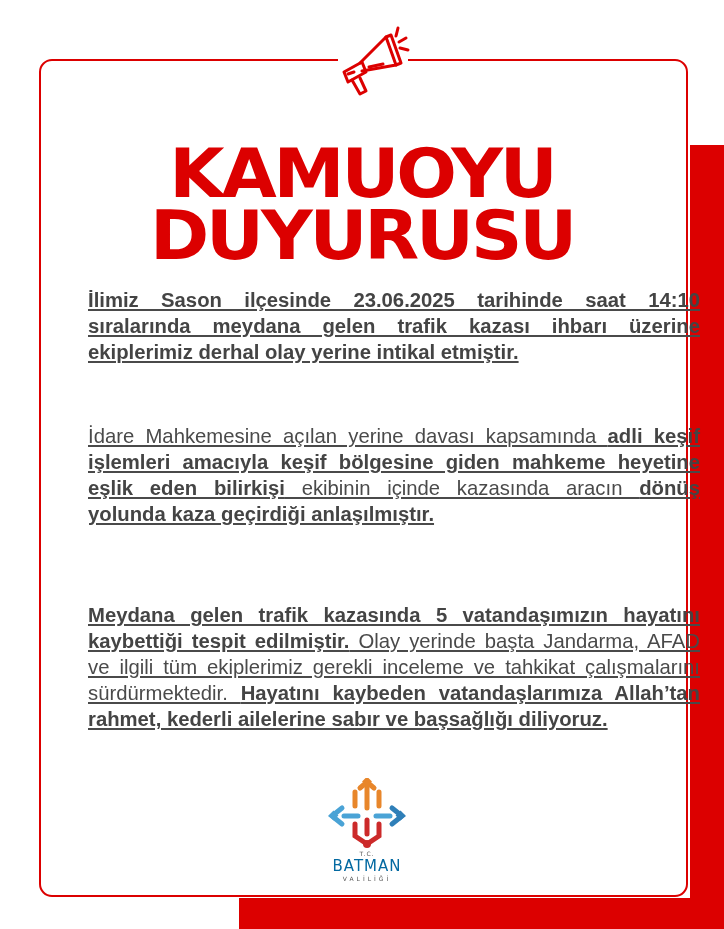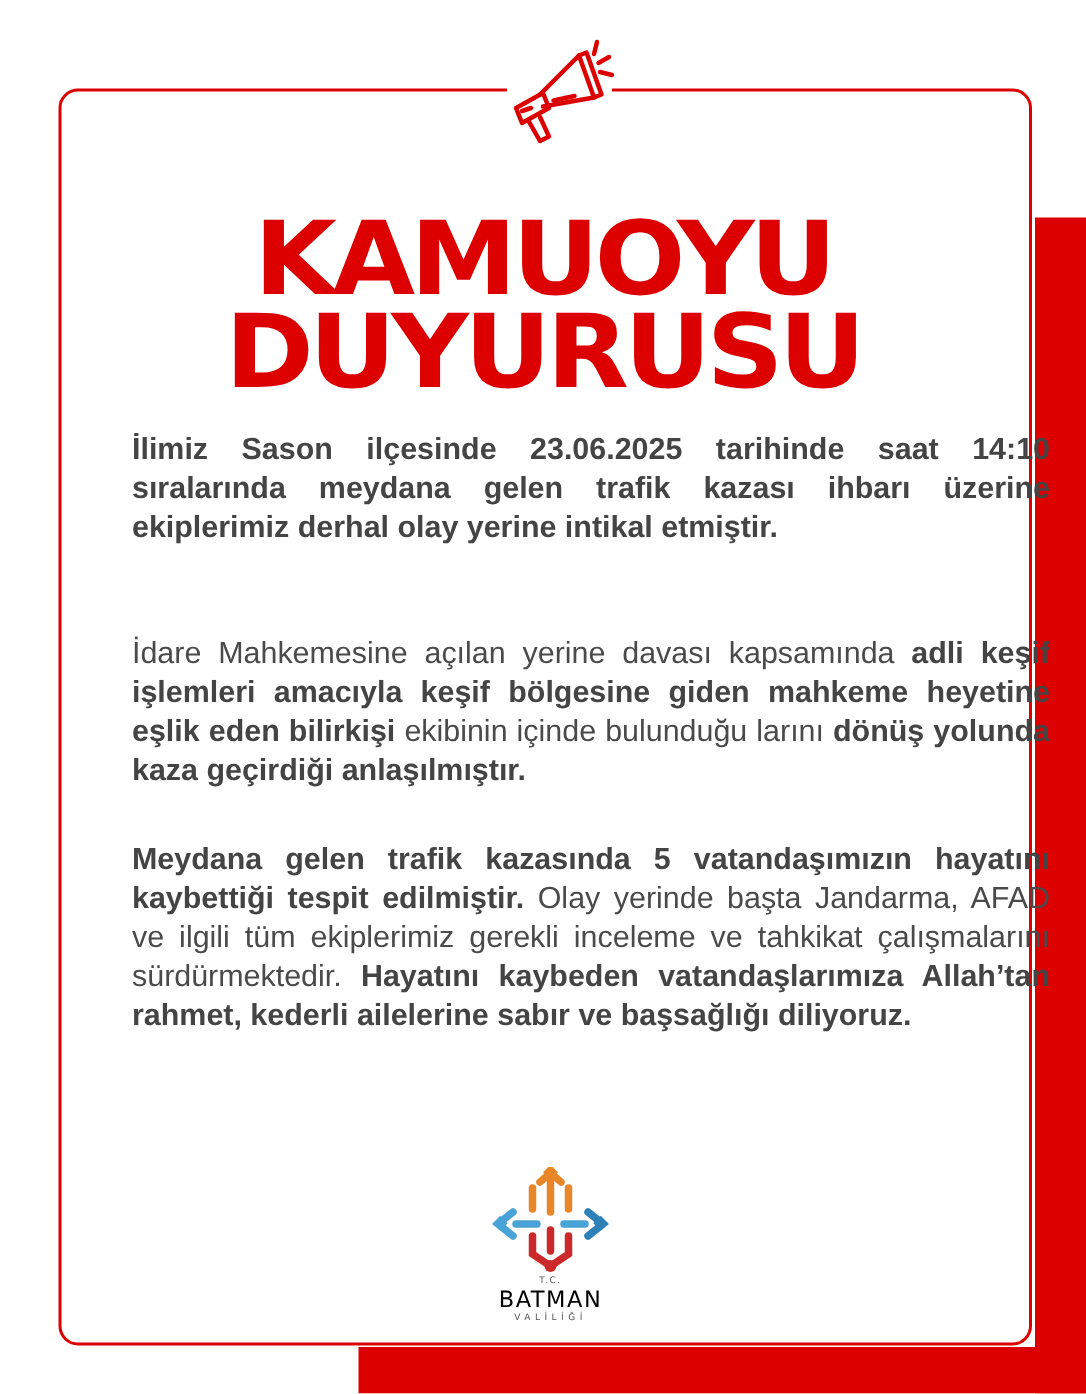--- a/index.html
+++ b/index.html
@@ -32,31 +32,31 @@
     color: #dc0000; font-family: "DejaVu Sans", sans-serif; font-weight: bold;
     font-size: 68px; letter-spacing: -3px; line-height: 1;
     transform: scaleX(1.05);
   }
   .title.l1 { top: 140px; }
   .title.l2 { top: 202px; }
   .body-text {
     position: absolute; left: 88px; width: 612px;
     font-family: "Liberation Sans", sans-serif;
     font-size: 20.3px; line-height: 26px; color: #4a4a4a;
-    text-align: justify; hyphens: manual;
+    text-align: justify; hyphens: manual; text-decoration: underline;
   }
   .body-text b { font-weight: bold; color: #444444; }
   .p1 { top: 287px; }
   .p2 { top: 423px; }
-  .p3 { top: 560px; }
+  .p3 { top: 602px; }
   .logo {
     position: absolute; left: 322px; top: 778px; width: 90px; height: 110px;
   }
   .logo .tc { position: absolute; top: 72px; left: 0; width: 90px; text-align: center; font-size: 6px; color: #555; letter-spacing: 1px; font-family: "DejaVu Sans", sans-serif; }
-  .logo .name { position: absolute; top: 79px; left: 0; width: 90px; text-align: center; font-size: 15px; color: #000000; letter-spacing: 1px; font-family: "DejaVu Sans", sans-serif; }
+  .logo .name { position: absolute; top: 79px; left: 0; width: 90px; text-align: center; font-size: 15px; color: #0369a1; letter-spacing: 1px; font-family: "DejaVu Sans", sans-serif; }
   .logo .sub { position: absolute; top: 97px; left: 0; width: 90px; text-align: center; font-size: 6px; color: #555; letter-spacing: 3px; font-family: "DejaVu Sans", sans-serif; }
 </style>
 </head>
 <body>
 
 <div class="red-right"></div>
 <div class="red-bottom"></div>
 <div class="frame"></div>
 <div class="icon-gap"></div>
 
@@ -74,21 +74,21 @@
   </g>
 </svg>
 
 <div class="title l1">KAMUOYU</div>
 <div class="title l2">DUYURUSU</div>
 
 <div class="body-text p1">
   <b>İlimiz Sason ilçesinde 23.06.2025 tarihinde saat 14:10 sıralarında meydana gelen trafik kazası ihbarı üzerine ekiplerimiz derhal olay yerine inti­kal etmiştir.</b>
 </div>
 
-<div class="body-text p2"><span>İdare Mahkemesine açılan yerine davası kapsamın­da </span><b>adli keşif işlemleri amacıyla keşif bölgesine giden mahkeme heyetine eşlik eden bilirkişi</b><span> ek­ibinin içinde bulunduğu larını </span><b>dönüş yolunda kaza geçirdiği anlaşılmıştır.</b></div>
+<div class="body-text p2"><span>İdare Mahkemesine açılan yerine davası kapsamın­da </span><b>adli keşif işlemleri amacıyla keşif bölgesine giden mahkeme heyetine eşlik eden bilirkişi</b><span> ek­ibinin içinde kazasında aracın </span><b>dönüş yolunda kaza geçirdiği anlaşılmıştır.</b></div>
 
 <div class="body-text p3"><b>Meydana gelen trafik kazasında 5 vatan­daşımızın hayatını kaybettiği tespit edilmiştir.</b><span> Olay yerinde başta Jandarma, AFAD ve ilgili tüm ekiplerimiz gerekli inceleme ve tahkikat çalışma­larını sürdürmektedir. </span><b>Hayatını kaybeden vatan­daşlarımıza Allah’tan rahmet, kederli ailelerine sabır ve başsağlığı diliyoruz.</b></div>
 
 <div class="logo">
   <svg width="90" height="72" viewBox="0 0 90 72">
     <g fill="none" stroke-width="5" stroke-linecap="round">
       <path d="M38 10 l7 -6 l7 6" stroke="#e8862a"></path>
       <path d="M33 14 v14 M45 8 v22 M57 14 v14" stroke="#e8862a"></path>
       <path d="M20 30 l-10 8 l10 8" stroke="#4aa3d6"></path>
       <path d="M70 30 l10 8 l-10 8" stroke="#2f7fb8"></path>

